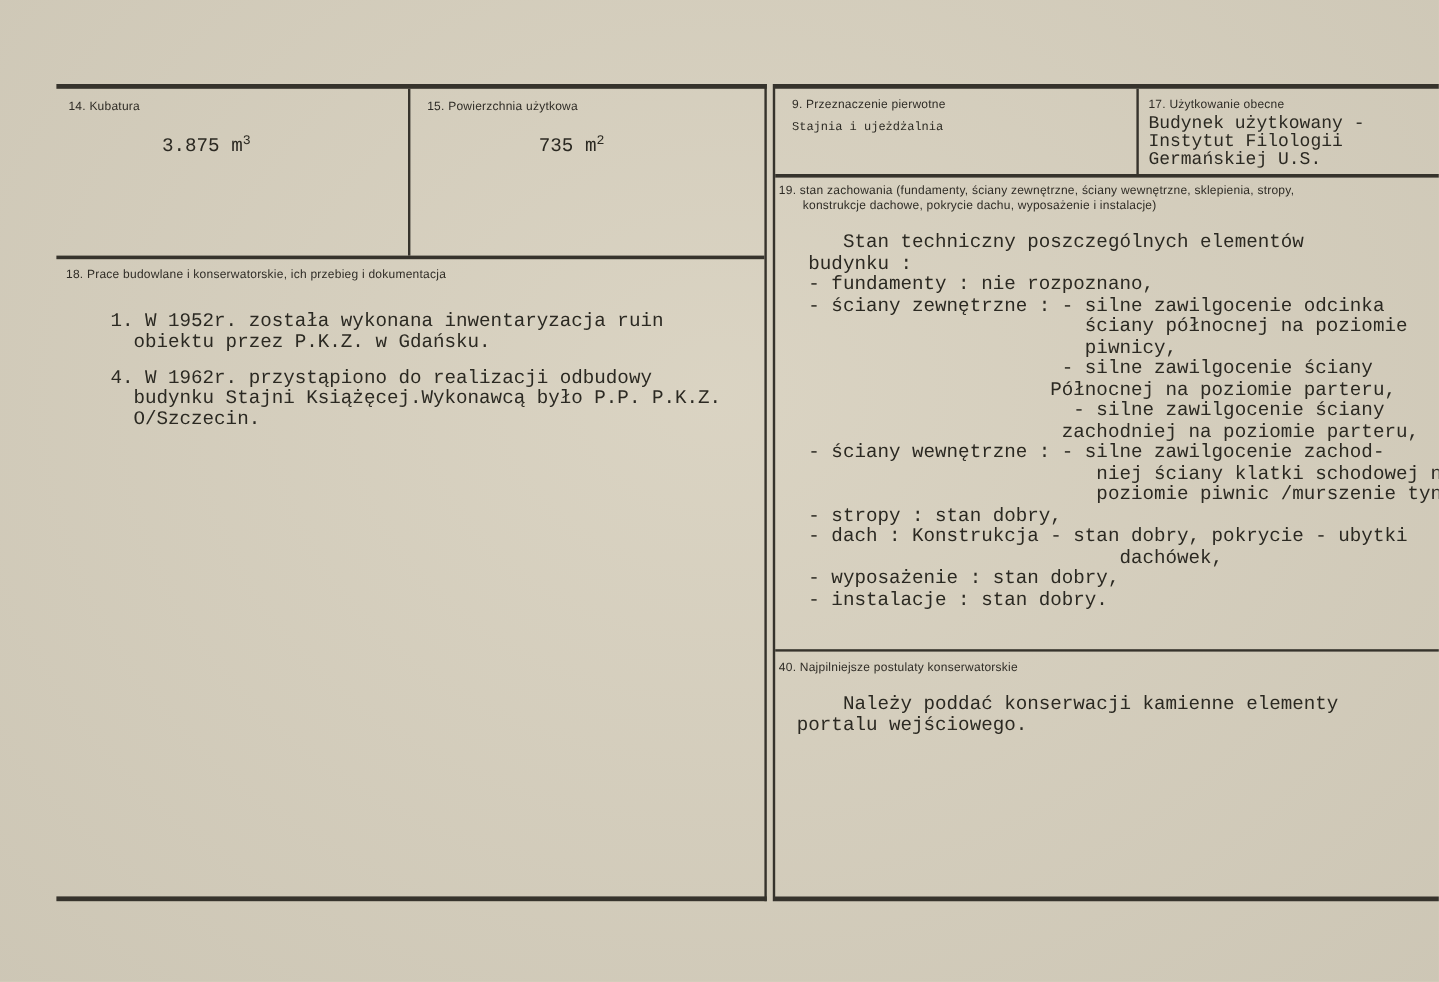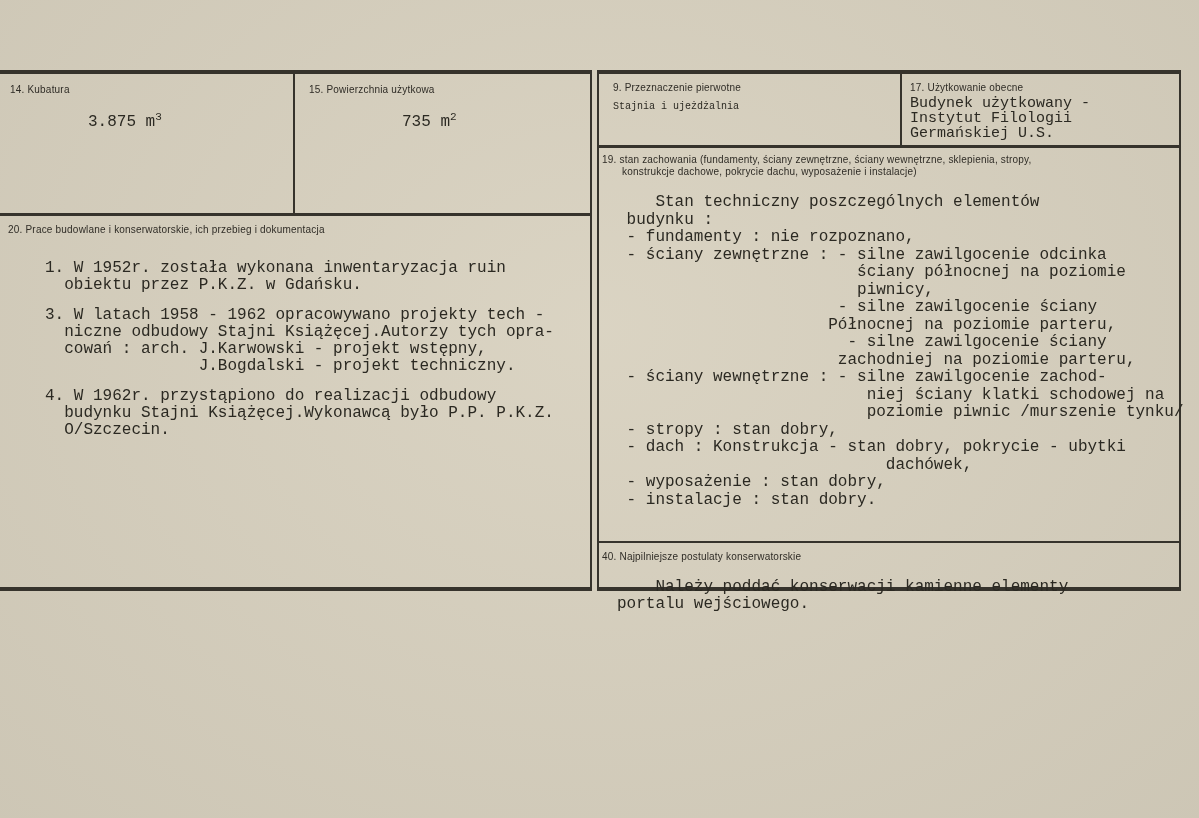--- a/index.html
+++ b/index.html
@@ -13,21 +13,21 @@
     background:var(--paper);
     font-family:"Liberation Sans", sans-serif;
     color:var(--ink);
   }
   .page{
     position:relative;width:1199px;height:818px;overflow:hidden;
     background:
       radial-gradient(ellipse at 50% 40%, rgba(255,255,255,0.06), rgba(0,0,0,0.05)),
       var(--paper);
   }
-  .col{position:absolute;top:70px;height:521px;box-sizing:border-box;background:transparent;}
+  .col{position:absolute;top:70px;height:681px;box-sizing:border-box;background:transparent;margin-left:47px;}
   .col-left{
     left:0;width:592px;
     border-top:4px solid var(--rule);
     border-right:2px solid var(--rule);
     border-bottom:4px solid var(--rule);
   }
   .col-right{
     left:597px;width:584px;
     border-top:4px solid var(--rule);
     border-left:2px solid var(--rule);
@@ -74,28 +74,24 @@
         <div class="lbl">14. Kubatura</div>
         <div class="type v14"><span>3.875 m</span><sup>3</sup></div>
       </div>
       <div class="cell cell-15">
         <div class="lbl">15. Powierzchnia użytkowa</div>
         <div class="type v15"><span>735 m</span><sup>2</sup></div>
       </div>
     </div>
 
     <div class="sec18">
-      <div class="lbl">20. Prace budowlane i konserwatorskie, ich przebieg i dokumentacja</div>
+      <div class="lbl">18. Prace budowlane i konserwatorskie, ich przebieg i dokumentacja</div>
       <div class="body">
         <div class="type para">1. W 1952r. została wykonana inwentaryzacja ruin
   obiektu przez P.K.Z. w Gdańsku.</div>
-        <div class="type para">3. W latach 1958 - 1962 opracowywano projekty tech -
-  niczne odbudowy Stajni Książęcej.Autorzy tych opra-
-  cowań : arch. J.Karwowski - projekt wstępny,
-                J.Bogdalski - projekt techniczny.</div>
         <div class="type para">4. W 1962r. przystąpiono do realizacji odbudowy
   budynku Stajni Książęcej.Wykonawcą było P.P. P.K.Z.
   O/Szczecin.</div>
       </div>
     </div>
 
   </div>
 
   <div class="col col-right">
 

